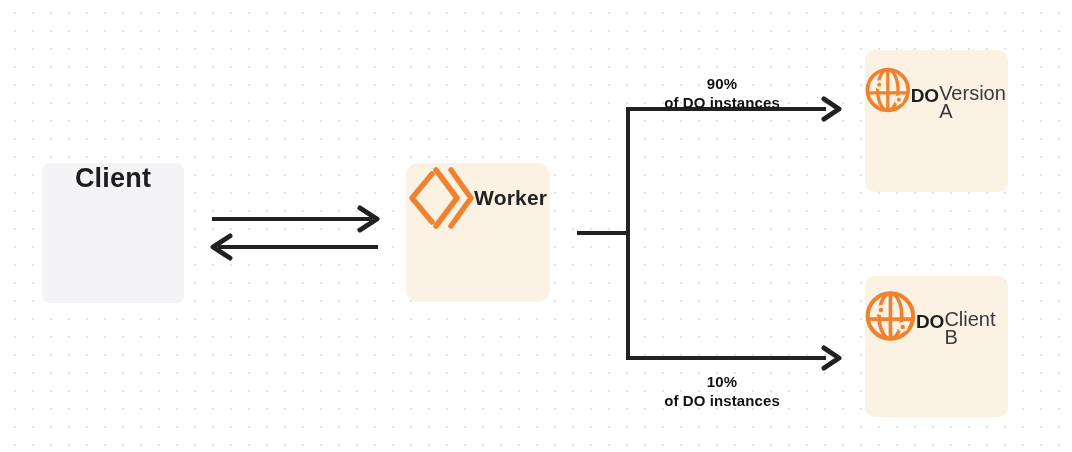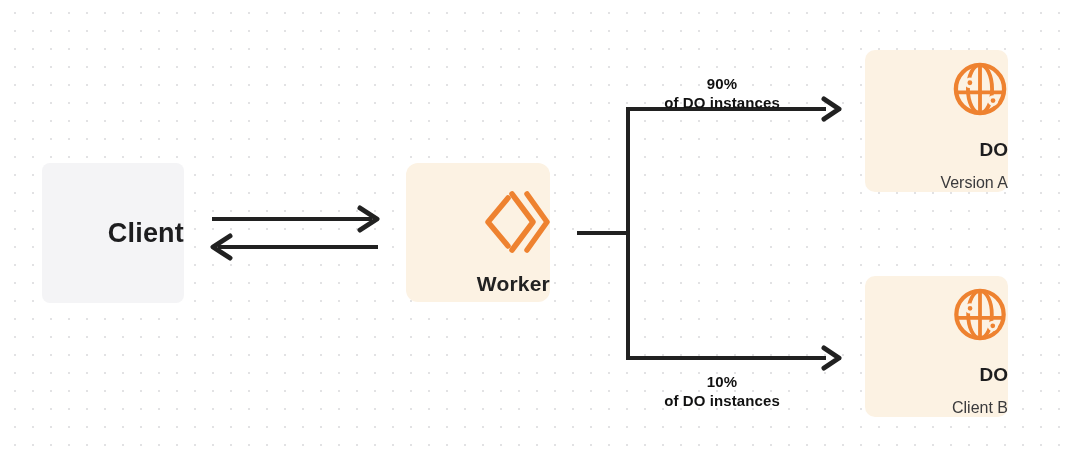--- a/index.html
+++ b/index.html
@@ -8,50 +8,50 @@
     width:1072px;height:452px;
     background-color:#ffffff;
     background-image:radial-gradient(circle,#e2e2e4 1.2px,transparent 1.4px);
     background-size:18px 18px;
     background-position:6px 4px;
     font-family:"Liberation Sans",sans-serif;
     overflow:hidden;
   }
   .node{
     position:absolute;
-    display:flex;flex-direction:column;align-items:flex-end;justify-content:center;
+    display:flex;flex-direction:row;align-items:flex-start;justify-content:center;
     box-sizing:border-box;
   }
   #client-box{
     left:42px;top:163px;width:142px;height:140px;
     background:#f4f4f6;border-radius:8px;
   }
   #client-box .node-label{
     font-size:27px;font-weight:bold;color:#1d1d1f;letter-spacing:.2px;
   }
   #worker-box{
     left:406px;top:163px;width:144px;height:139px;
     background:#fcf2e3;border-radius:12px;
-    justify-content:flex-start;padding-top:28px;
+    justify-content:flex-start;padding-top:4px;
   }
   #worker-box .node-label{
     margin-top:19px;font-size:21px;font-weight:bold;color:#222222;letter-spacing:.2px;
   }
   .do-box{
     width:143px;height:142px;left:865px;
     background:#fcf2e3;border-radius:10px;
     justify-content:flex-start;padding-top:12px;
   }
   #do-a-box{top:50px;}
   #do-b-box{top:276px;height:141px;}
   .do-title{
     margin-top:24px;font-size:19px;font-weight:bold;color:#1d1d1f;line-height:19px;
   }
   .do-subtitle{
-    margin-top:15px;font-size:16px;font-weight:normal;color:#3a3a3c;line-height:18px;
+    margin-top:22px;font-size:20px;font-weight:normal;color:#3a3a3c;line-height:18px;
   }
   .edge-label{
     position:absolute;width:220px;left:612px;
     text-align:center;
     font-size:15px;font-weight:bold;color:#111111;line-height:19px;
     letter-spacing:.1px;
   }
   #edge-label-top{top:54px;margin-top:20px;}
   #edge-label-bottom{top:372px;}
   #connector-layer{position:absolute;left:0;top:0;}

